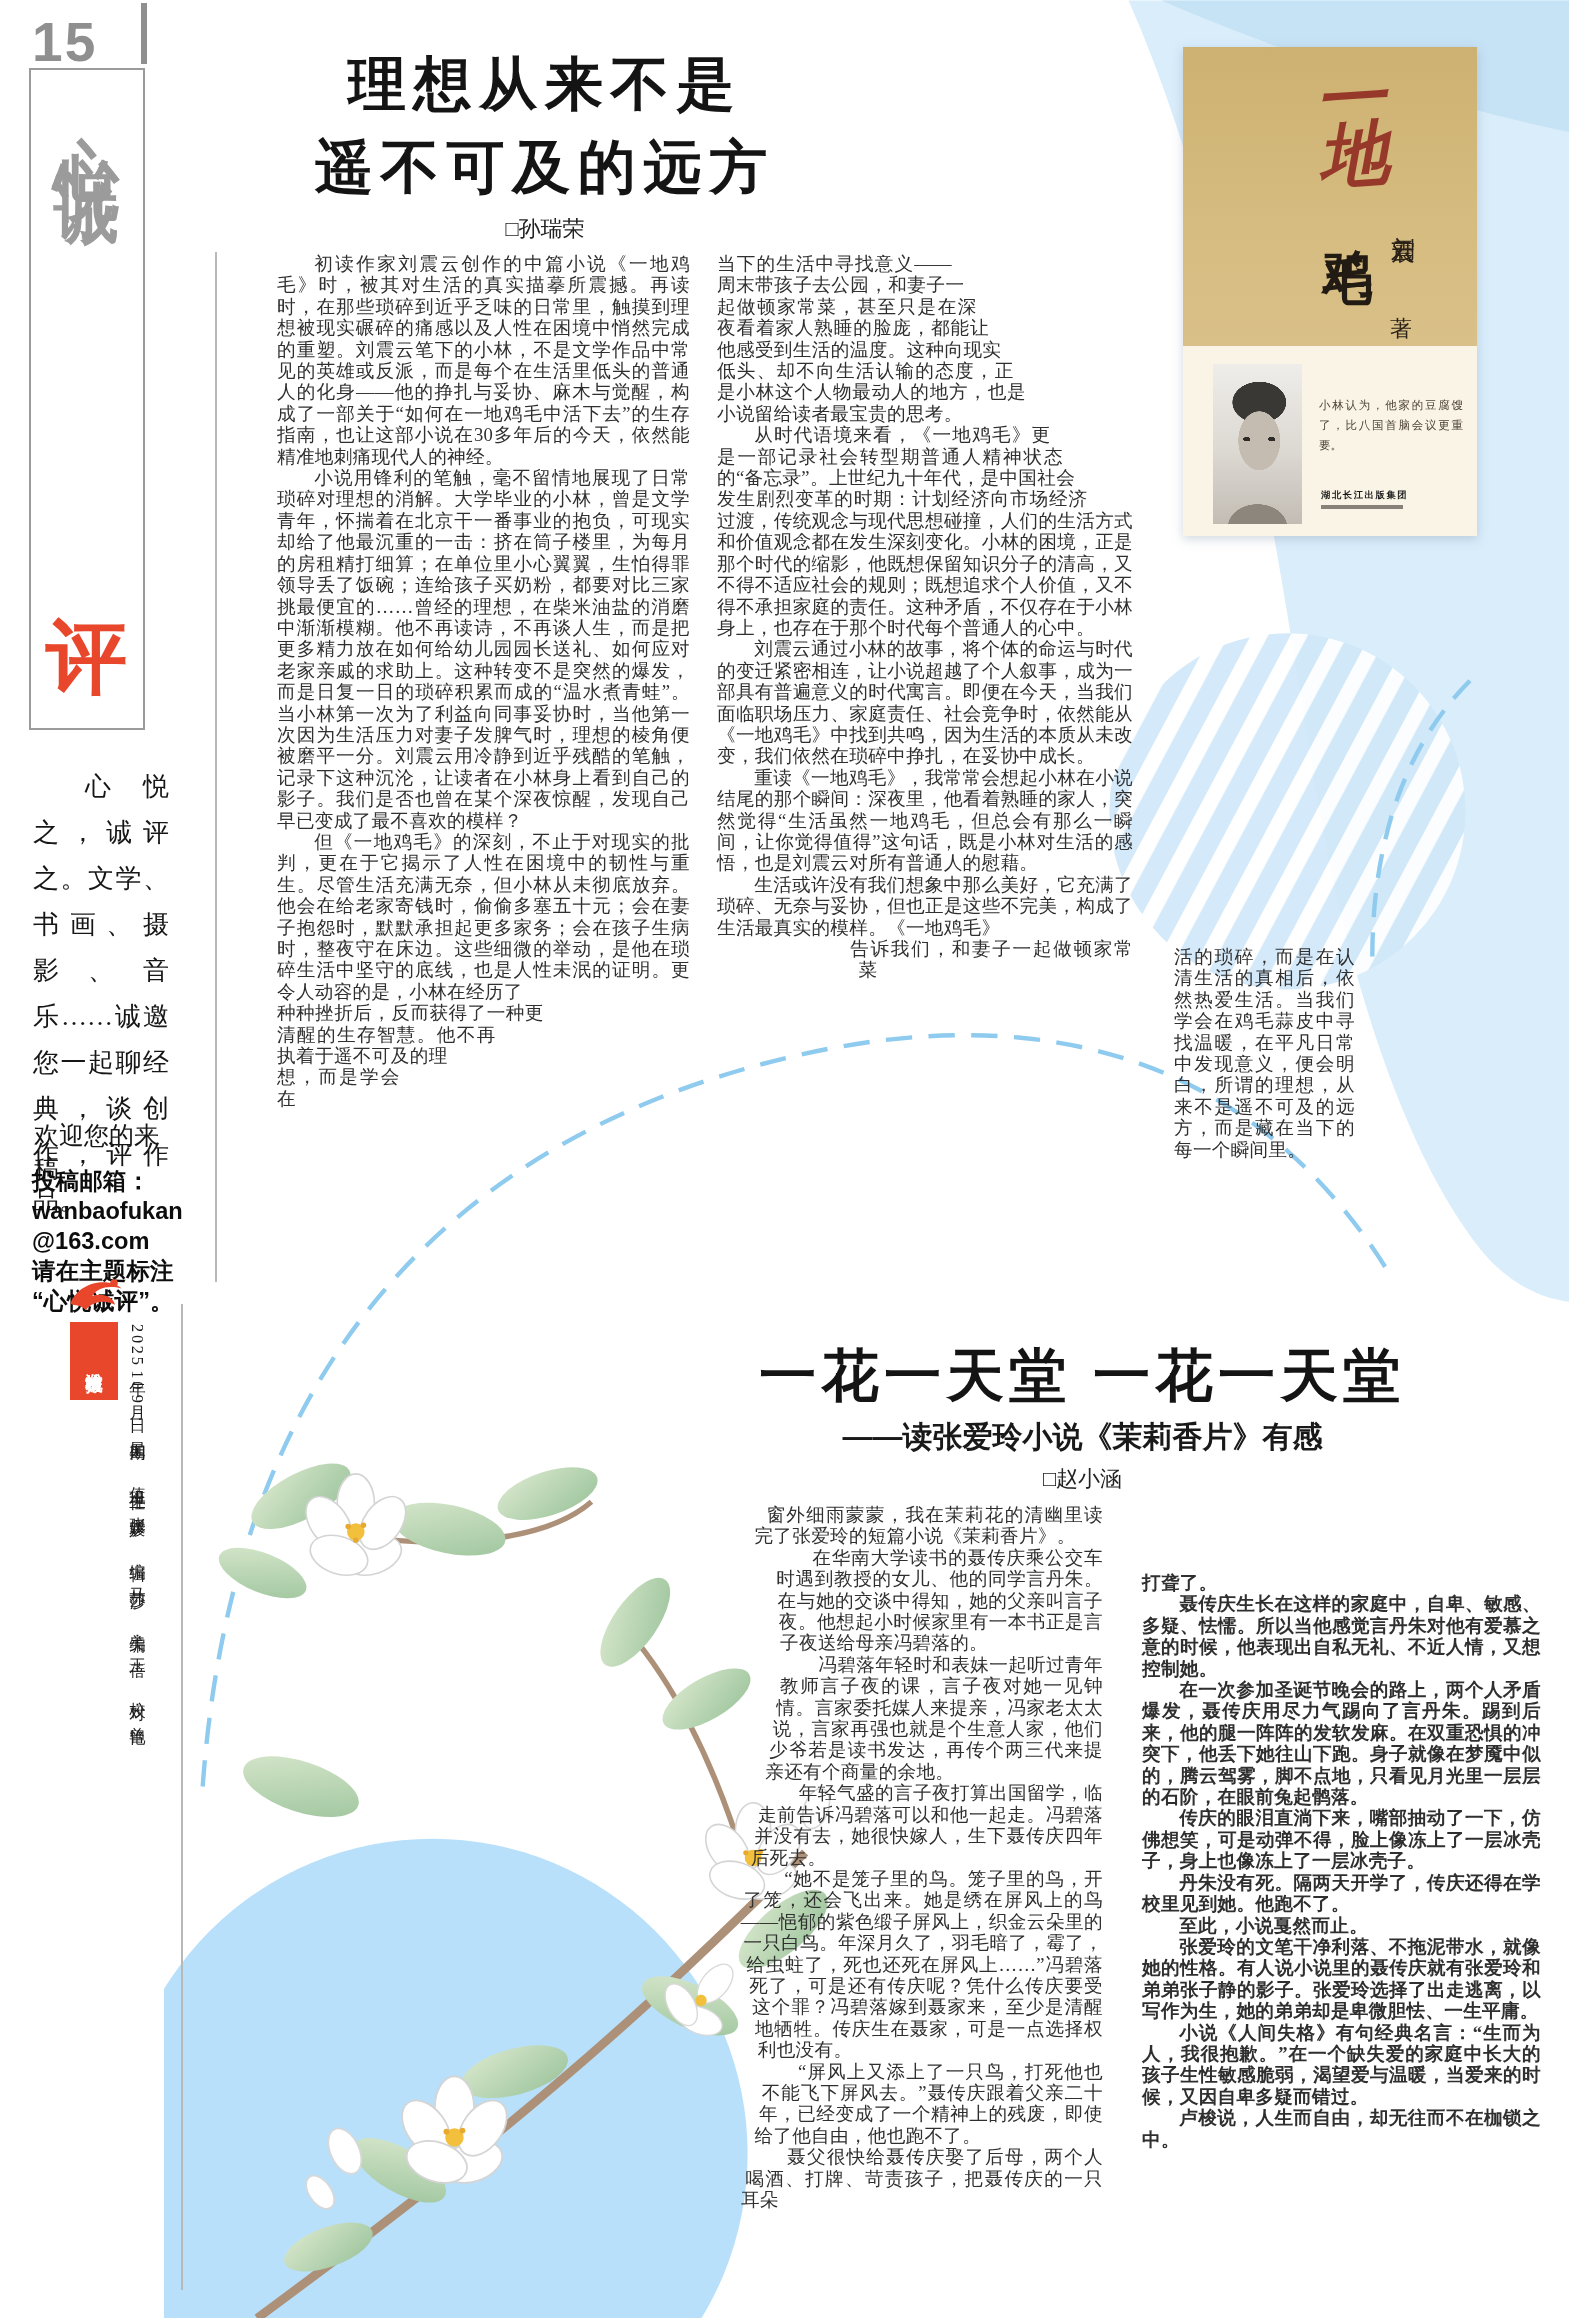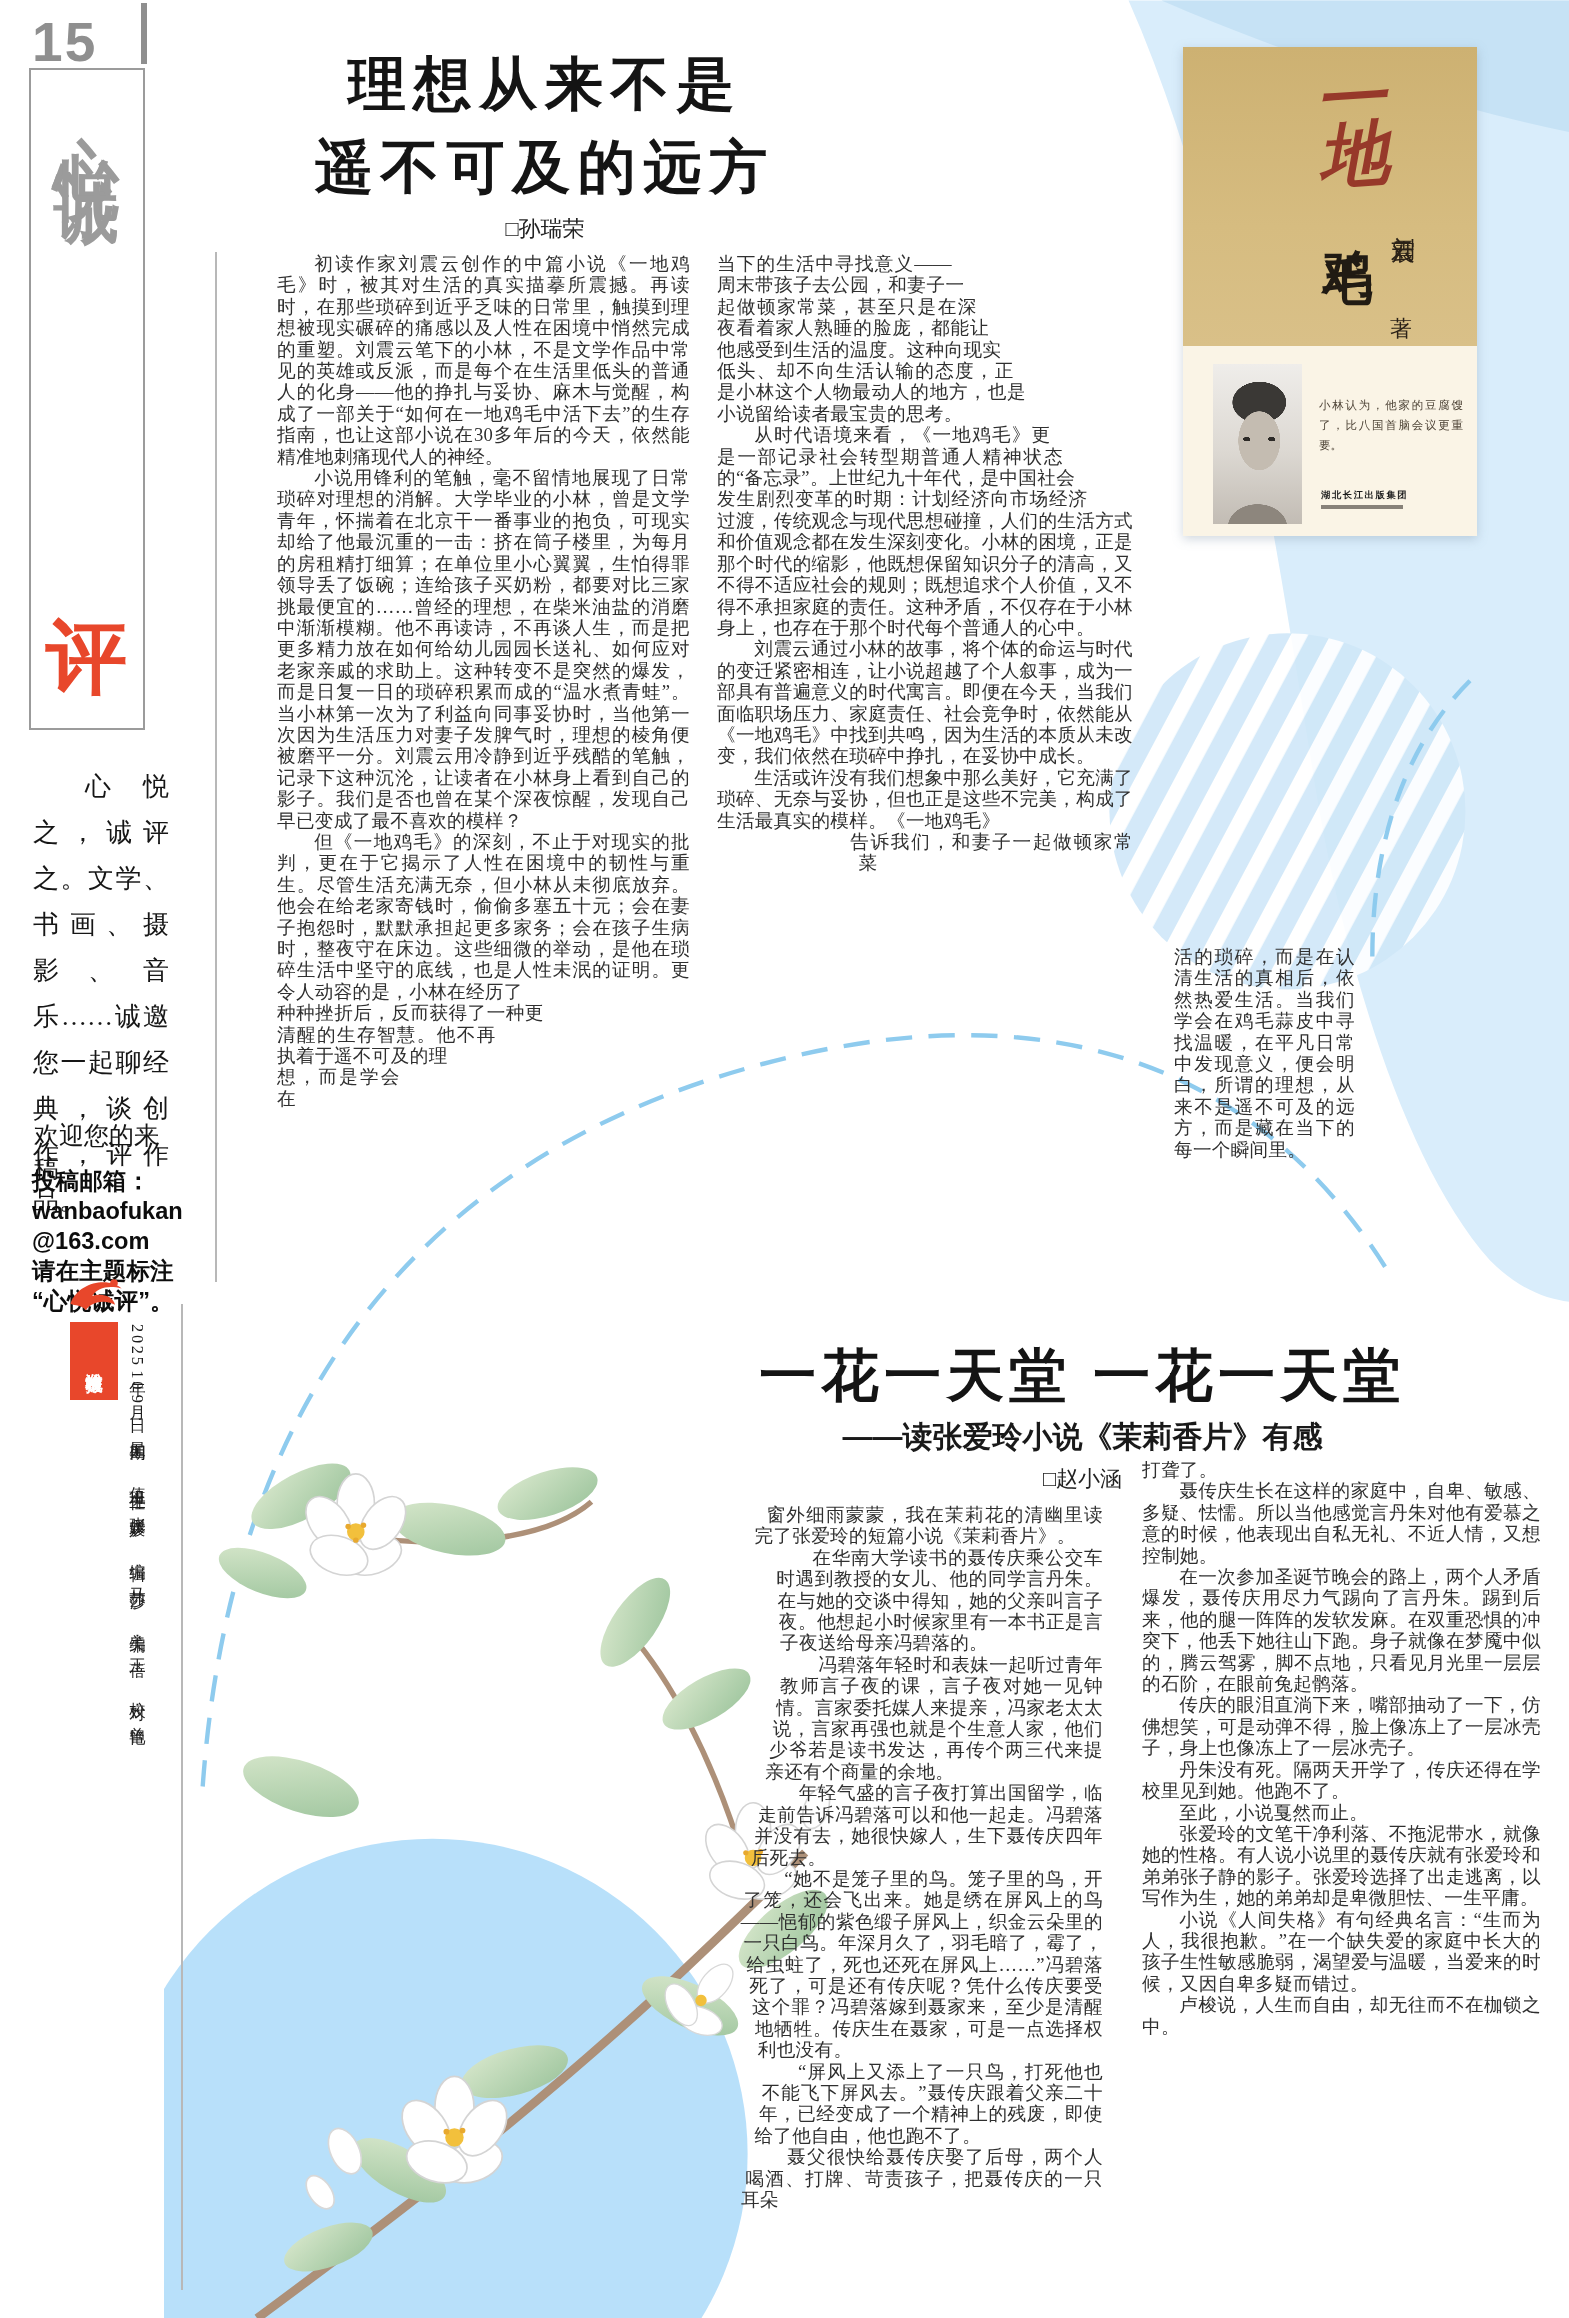--- a/index.html
+++ b/index.html
@@ -51,21 +51,21 @@
   #a1c1-sp{float:right;width:307px;height:93px;shape-outside:polygon(68% 0,100% 0,100% 100%,0 100%);}
   #a1c2-sp{float:right;width:181px;height:236px;shape-outside:polygon(0 0,100% 0,100% 100%,75% 100%);}
   #a1c2-sp2{float:left;width:142px;height:44px;shape-outside:polygon(0 0,88% 0,100% 100%,0 100%);}
   #a1c3-sp{float:right;width:21px;height:110px;margin-top:82px;}
   
   #a2-title{left:674px;top:1338px;width:817px;font-size:57px;letter-spacing:5.5px;}
   #a2-subtitle{left:674px;top:1417px;width:817px;font-size:30px;font-weight:bold;color:#191919;
                text-align:center;z-index:3;font-family:"Liberation Sans","DejaVu Sans",sans-serif;}
   #a2-author{left:674px;top:1464px;width:817px;}
   #a2-col1{left:670px;top:1504px;width:399px;}
-  #a2-col2{left:1108px;top:1459px;width:399px;}
+  #a2-col2{left:1108px;top:1572px;width:399px;font-weight:bold;}
   #a2c1-sp{float:left;width:77px;height:482px;margin-top:269px;
            shape-outside:polygon(0 0,92% 8%,100% 22%,45% 55%,75% 78%,30% 100%,0 100%);}
   
   #book-cover{left:1183px;top:47px;width:294px;height:489px;background:#faf4e6;z-index:3;
               box-shadow:0 3.3px 10px rgba(120,140,160,0.35);}
   #bc-top{position:absolute;left:0;top:0;width:294px;height:299px;
           background:linear-gradient(180deg,#cdb172 0%,#d6bc80 60%,#d9c088 100%);}
   #bc-calli{position:absolute;left:123px;top:15.3px;writing-mode:vertical-rl;font-size:70px;
             color:#97392a;font-style:italic;font-weight:bold;transform:rotate(-4deg);line-height:82px;}
   #bc-jimao{position:absolute;left:132px;top:163px;writing-mode:vertical-rl;text-orientation:upright;
@@ -218,20 +218,21 @@
     <div class="para">但《一地鸡毛》的深刻，不止于对现实的批判，更在于它揭示了人性在困境中的韧性与重生。尽管生活充满无奈，但小林从未彻底放弃。他会在给老家寄钱时，偷偷多塞五十元；会在妻子抱怨时，默默承担起更多家务；会在孩子生病时，整夜守在床边。这些细微的举动，是他在琐碎生活中坚守的底线，也是人性未泯的证明。更令人动容的是，小林在经历了</div>
     <div id="a1c1-sp" class="sp"></div>
     <div class="cont">种种挫折后，反而获得了一种更清醒的生存智慧。他不再执着于遥不可及的理想，而是学会在</div>
   </div>
 
   <div id="a1-col2" class="abs col">
     <div id="a1c2-sp" class="sp"></div>
     <div class="cont">当下的生活中寻找意义——周末带孩子去公园，和妻子一起做顿家常菜，甚至只是在深夜看着家人熟睡的脸庞，都能让他感受到生活的温度。这种向现实低头、却不向生活认输的态度，正是小林这个人物最动人的地方，也是小说留给读者最宝贵的思考。</div>
     <div class="para">从时代语境来看，《一地鸡毛》更是一部记录社会转型期普通人精神状态的“备忘录”。上世纪九十年代，是中国社会发生剧烈变革的时期：计划经济向市场经济过渡，传统观念与现代思想碰撞，人们的生活方式和价值观念都在发生深刻变化。小林的困境，正是那个时代的缩影，他既想保留知识分子的清高，又不得不适应社会的规则；既想追求个人价值，又不得不承担家庭的责任。这种矛盾，不仅存在于小林身上，也存在于那个时代每个普通人的心中。</div>
     <div class="para">刘震云通过小林的故事，将个体的命运与时代的变迁紧密相连，让小说超越了个人叙事，成为一部具有普遍意义的时代寓言。即便在今天，当我们面临职场压力、家庭责任、社会竞争时，依然能从《一地鸡毛》中找到共鸣，因为生活的本质从未改变，我们依然在琐碎中挣扎，在妥协中成长。</div>
+    <div class="para">重读《一地鸡毛》，我常常会想起小林在小说结尾的那个瞬间：深夜里，他看着熟睡的家人，突然觉得“生活虽然一地鸡毛，但总会有那么一瞬间，让你觉得值得”这句话，既是小林对生活的感悟，也是刘震云对所有普通人的慰藉。</div>
     <div class="para">生活或许没有我们想象中那么美好，它充满了琐碎、无奈与妥协，但也正是这些不完美，构成了生活最真实的模样。《一地鸡毛》</div>
     <div id="a1c2-sp2" class="sp"></div>
     <div class="cont">告诉我们，和妻子一起做顿家常菜</div>
   </div>
 
   <div id="a1-col3" class="abs col">
     <div id="a1c3-sp" class="sp"></div>
     <div class="cont">活的琐碎，而是在认清生活的真相后，依然热爱生活。当我们学会在鸡毛蒜皮中寻找温暖，在平凡日常中发现意义，便会明白，所谓的理想，从来不是遥不可及的远方，而是藏在当下的每一个瞬间里。</div>
   </div>
 

